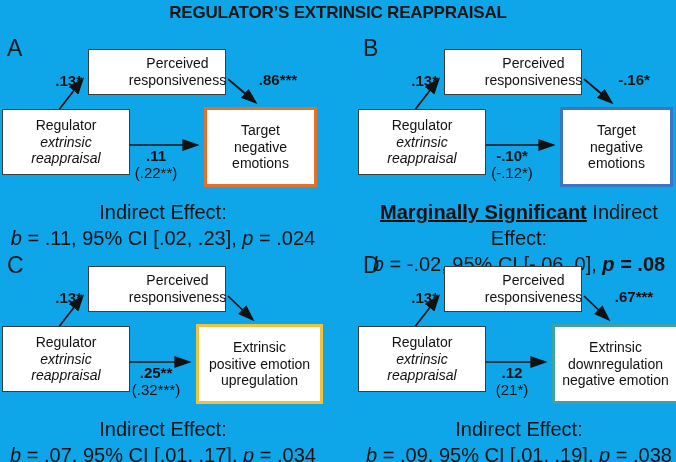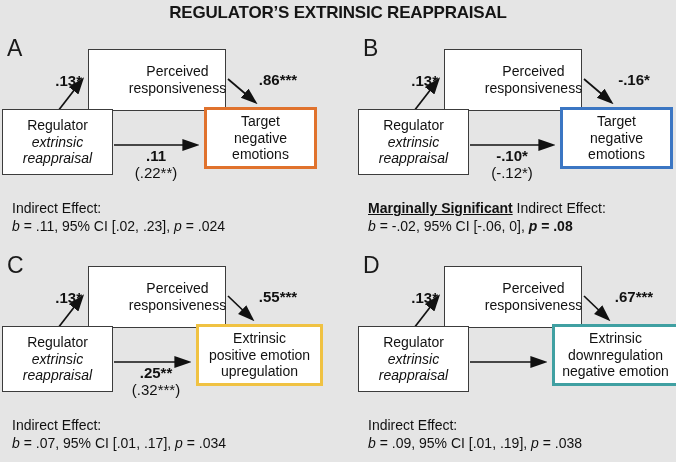--- a/index.html
+++ b/index.html
@@ -1,19 +1,19 @@
 <!DOCTYPE html>
 <html><head>
 <meta charset="utf-8">
 <style>
   html,body{margin:0;padding:0;background:#fff;}
   #figure{
     position:relative;
     width:676px;height:462px;
-    background:#e5e5e5;
+    background:#0ea5e9;
     font-family:"Liberation Sans", sans-serif;
     color:#111;
     overflow:hidden;
   }
   #title{
     position:absolute;top:3px;left:0;width:676px;
     text-align:center;font-weight:bold;font-size:17px;
     letter-spacing:-0.2px;color:#151515;
   }
   .panel{position:absolute;width:338px;height:212px;}
@@ -24,36 +24,36 @@
     font-size:23px;font-weight:400;color:#1a1a1a;
   }
   .box{
     position:absolute;
     background:#fff;
     border:1.5px solid #3c3c3c;
     display:flex;flex-direction:column;justify-content:center;align-items:center;
     text-align:center;font-size:14px;line-height:1.18;
     box-sizing:border-box;
   }
-  .mediator{left:88px;top:16px;width:138px;height:62px;padding-left:41px;}
-  .predictor{left:2px;top:76px;width:111px;height:66px;}
-  .outcome{left:204px;top:74px;width:113px;height:62px;border-width:3.5px;border-style:solid;}
+  .mediator{left:88px;top:16px;width:138px;height:46px;padding-left:41px;}
+  .predictor{left:2px;top:76px;width:128px;height:66px;}
+  .outcome{left:204px;top:74px;width:113px;height:80px;border-width:3.5px;border-style:solid;}
   .outcome.wide{left:196px;width:127px;}
   .it{font-style:italic;}
   .coef{font-weight:bold;font-size:15px;}
   .coef-a{position:absolute;left:22px;top:39px;width:60px;text-align:right;}
   .coef-b{position:absolute;left:230px;top:38px;width:96px;text-align:center;}
   .direct{
     position:absolute;left:106px;top:114px;width:100px;
     text-align:center;line-height:1.15;
   }
   .direct .total{font-size:15px;font-weight:400;}
   .indirect{
     position:absolute;left:0;top:166px;width:326px;
-    font-size:14px;line-height:1.3;margin-left:12px;
+    text-align:center;font-size:20px;line-height:1.3;
   }
   .hl{font-weight:bold;text-decoration:underline;}
   .hl:empty{display:none;}
   .embold{font-weight:bold;}
 </style>
 </head>
 <body>
 
 <div id="figure">
   <div id="title">REGULATOR’S EXTRINSIC REAPPRAISAL</div>
@@ -154,21 +154,20 @@
       <div>Regulator</div>
       <div class="it">extrinsic</div>
       <div class="it">reappraisal</div>
     </div>
     <div class="box outcome wide" style="border-color: rgb(240, 194, 66);">
       <div>Extrinsic</div>
       <div>positive emotion</div>
       <div>upregulation</div>
     </div>
     <div class="coef coef-a">.13*</div>
-    <div class="coef coef-b">.55***</div>
     <div class="direct">
       <div class="coef">.25**</div>
       <div class="total">(.32***)</div>
     </div>
     <div class="indirect">
       <div><span>Indirect Effect:</span></div>
       <div><span class="it">b</span><span> = .07, 95% CI [.01, .17], </span><span class="it">p</span><span> = .034</span></div>
     </div>
   </div>
 
@@ -193,18 +192,22 @@
       <div class="it">extrinsic</div>
       <div class="it">reappraisal</div>
     </div>
     <div class="box outcome wide" style="border-color: rgb(64, 160, 162);">
       <div>Extrinsic</div>
       <div>downregulation</div>
       <div>negative emotion</div>
     </div>
     <div class="coef coef-a">.13*</div>
     <div class="coef coef-b">.67***</div>
+    <div class="direct">
+      <div class="coef">.12</div>
+      <div class="total">(21*)</div>
+    </div>
     <div class="indirect">
       <div><span>Indirect Effect:</span></div>
       <div><span class="it">b</span><span> = .09, 95% CI [.01, .19], </span><span class="it">p</span><span> = .038</span></div>
     </div>
   </div>
 </div>
 
 </body></html>

